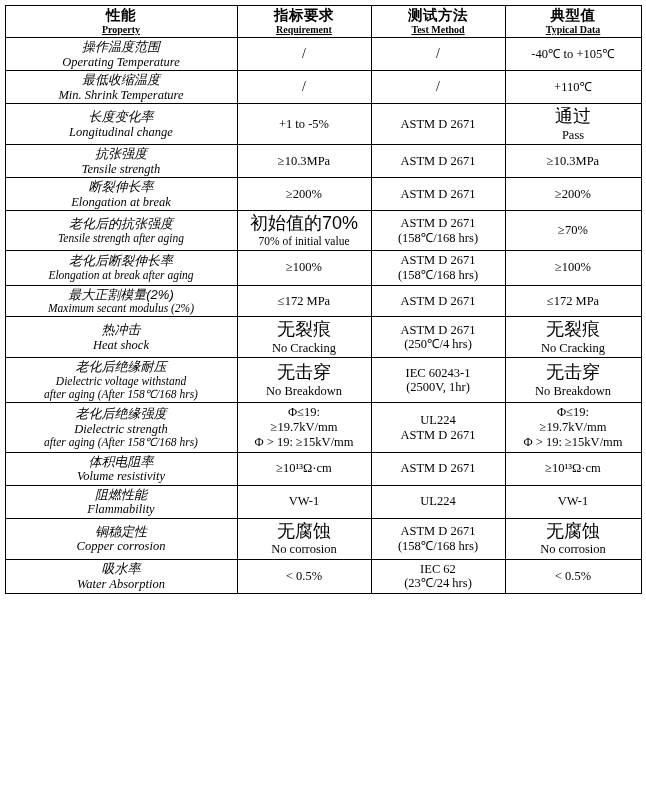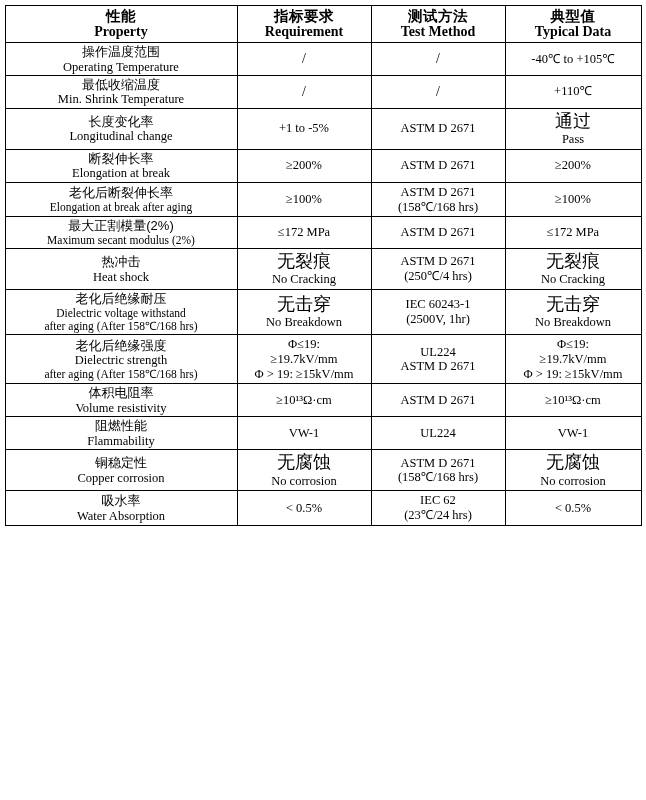--- a/index.html
+++ b/index.html
@@ -28,31 +28,32 @@
   }
   col.c-prop   { width: 232px; }
   col.c-req    { width: 134px; }
   col.c-meth   { width: 134px; }
   col.c-typ    { width: 136px; }
 
   thead th {
     padding: 5px 3px 6px 3px;
   }
   .hdr-cn {
-    font-family: Liberation Sans, sans-serif;
+    font-family: Liberation Mono, monospace;
     font-weight: bold;
     font-size: 14.5px;
     display: block;
     letter-spacing: 0.5px;
   }
   .hdr-en {
     font-family: "Liberation Serif", serif;
     font-weight: bold;
-    font-size: 14px;
-    display: block;
+    font-size: 10px;
+    display: block;
+    text-decoration: underline;
   }
   .cell-cn {
     font-family: "Liberation Sans", sans-serif;
     font-size: 13px;
     display: block;
     line-height: 1.2;
   }
   .cell-en {
     font-family: "Liberation Serif", serif;
     font-size: 12.5px;
@@ -73,20 +74,21 @@
     font-size: 18px;
   }
   .val.sm {
     font-size: 11.5px;
   }
   .val.slash {
     font-size: 14px;
   }
   td.prop {
     padding: 1px 4px;
+    font-style: italic;
   }
   tr.r-tall td { height: 36px; margin-top: 12px; }
 </style>
 </head>
 <body>
 
 <table class="spec-table">
   <colgroup>
     <col class="c-prop">
       <col class="c-req">
@@ -155,31 +157,63 @@
         <td>
           <span class="val">ASTM D 2671</span>
         </td>
         <td>
           <span class="val cn">通过</span>
           <span class="val">Pass</span>
         </td>
       </tr>
       <tr>
         <td class="prop">
+          <span class="cell-cn">抗张强度</span>
+          <span class="cell-en">Tensile strength</span>
+        </td>
+        <td>
+          <span class="val">≥10.3MPa</span>
+        </td>
+        <td>
+          <span class="val">ASTM D 2671</span>
+        </td>
+        <td>
+          <span class="val">≥10.3MPa</span>
+        </td>
+      </tr>
+      <tr>
+        <td class="prop">
           <span class="cell-cn">断裂伸长率</span>
           <span class="cell-en">Elongation at break</span>
         </td>
         <td>
           <span class="val">≥200%</span>
         </td>
         <td>
           <span class="val">ASTM D 2671</span>
         </td>
         <td>
           <span class="val">≥200%</span>
+        </td>
+      </tr>
+      <tr>
+        <td class="prop">
+          <span class="cell-cn">老化后的抗张强度</span>
+          <span class="cell-en small">Tensile strength after aging</span>
+        </td>
+        <td>
+          <span class="val cn">初始值的70%</span>
+          <span class="val sm">70% of initial value</span>
+        </td>
+        <td>
+          <span class="val">ASTM D 2671</span>
+          <span class="val">(158℃/168 hrs)</span>
+        </td>
+        <td>
+          <span class="val">≥70%</span>
         </td>
       </tr>
       <tr>
         <td class="prop">
           <span class="cell-cn">老化后断裂伸长率</span>
           <span class="cell-en small">Elongation at break after aging</span>
         </td>
         <td>
           <span class="val">≥100%</span>
         </td>

